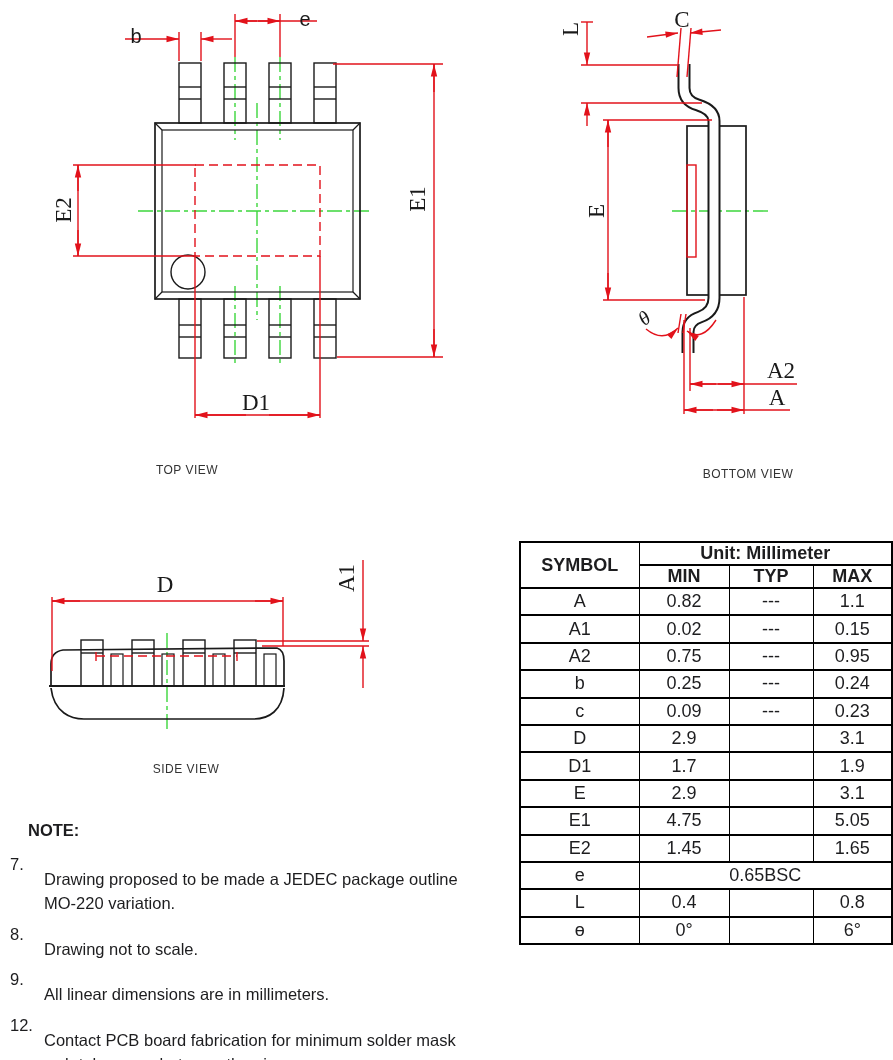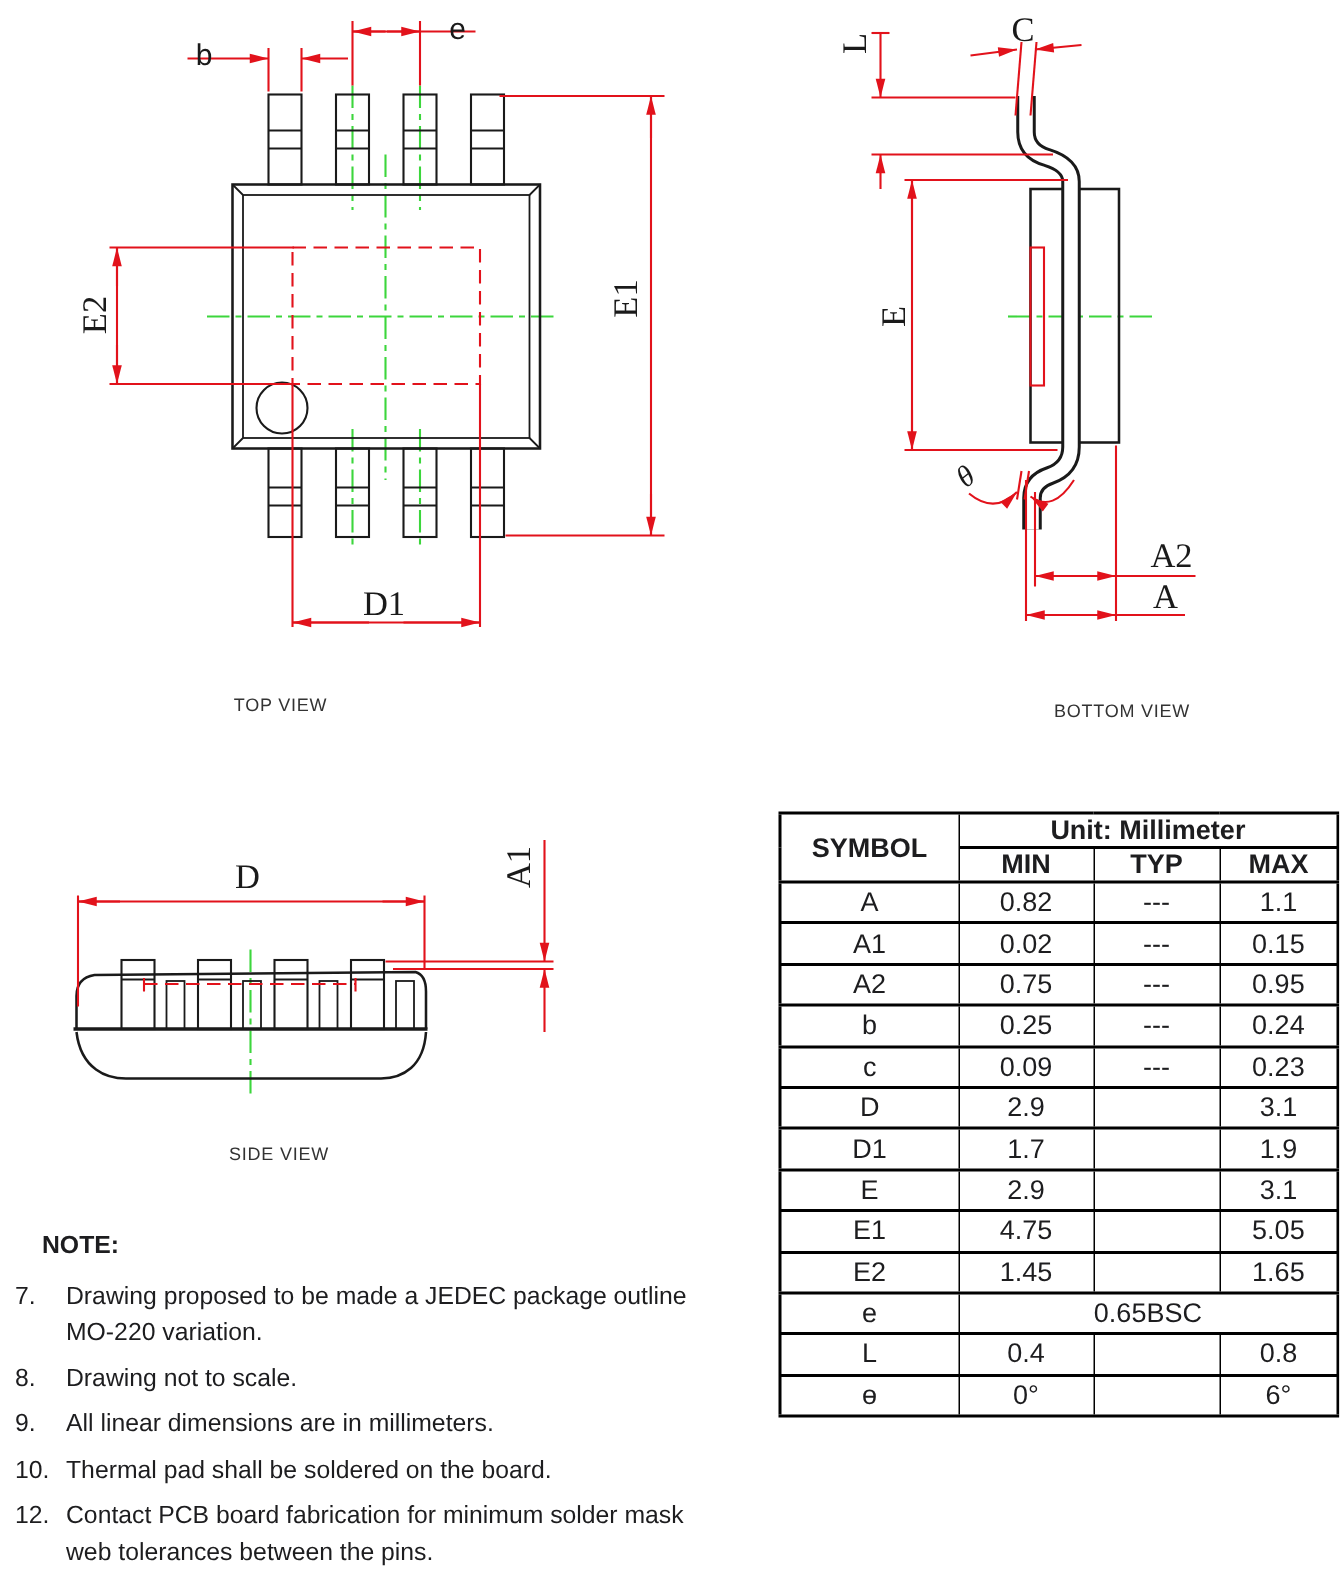--- a/index.html
+++ b/index.html
@@ -34,21 +34,21 @@
   #dim-table{border:2px solid #000;}
   #dim-table thead th{font-weight:bold;height:21px;}
   #dim-table tbody td,#dim-table tbody th{height:25.4px;font-weight:normal;}
   col.c-sym{width:119px;} col.c-min{width:90px;} col.c-typ{width:84px;} col.c-max{width:79px;}
 
   
   #notes{position:absolute;left:10px;top:818px;width:478px;font-size:16.5px;line-height:24.5px;}
   #notes .notes-title{font-weight:bold;margin-bottom:9px;margin-left:18px;}
   .note-item{display:flex;margin-bottom:6px;}
   .note-num{flex:0 0 34px;}
-  .note-text{flex:1 1 auto;}
+  .note-text{flex:1 1 auto;margin-top:15px;}
 </style>
 </head>
 <body>
 
 <div id="canvas">
 
 <svg width="893" height="1060" viewBox="0 0 893 1060">
   <defs>
     <marker id="arr" markerUnits="userSpaceOnUse" markerWidth="14" markerHeight="8" refX="13" refY="4" orient="auto">
       <path class="arrfill" d="M0.5,0.8 L13,4 L0.5,7.2 Z"></path>
@@ -347,23 +347,19 @@
         </div>
         <div class="note-item">
           <span class="note-num">8.</span>
           <div class="note-text">Drawing not to scale.</div>
         </div>
         <div class="note-item">
           <span class="note-num">9.</span>
           <div class="note-text">All linear dimensions are in millimeters.</div>
         </div>
         <div class="note-item">
-          <span class="note-num">10.</span>
-          <div class="note-text">Thermal pad shall be soldered on the board.</div>
-        </div>
-        <div class="note-item">
           <span class="note-num">12.</span>
           <div class="note-text">Contact PCB board fabrication for minimum solder mask web tolerances between the pins.</div>
         </div>
       </div>
 </div>
 
 </div>
 
 </body></html>

